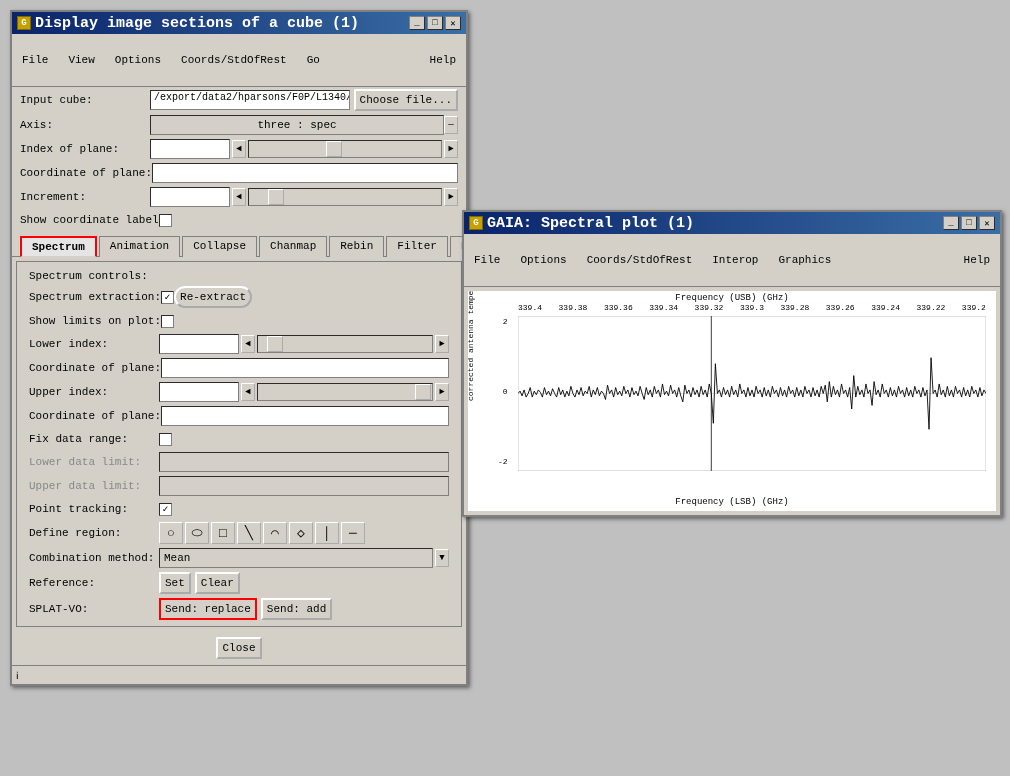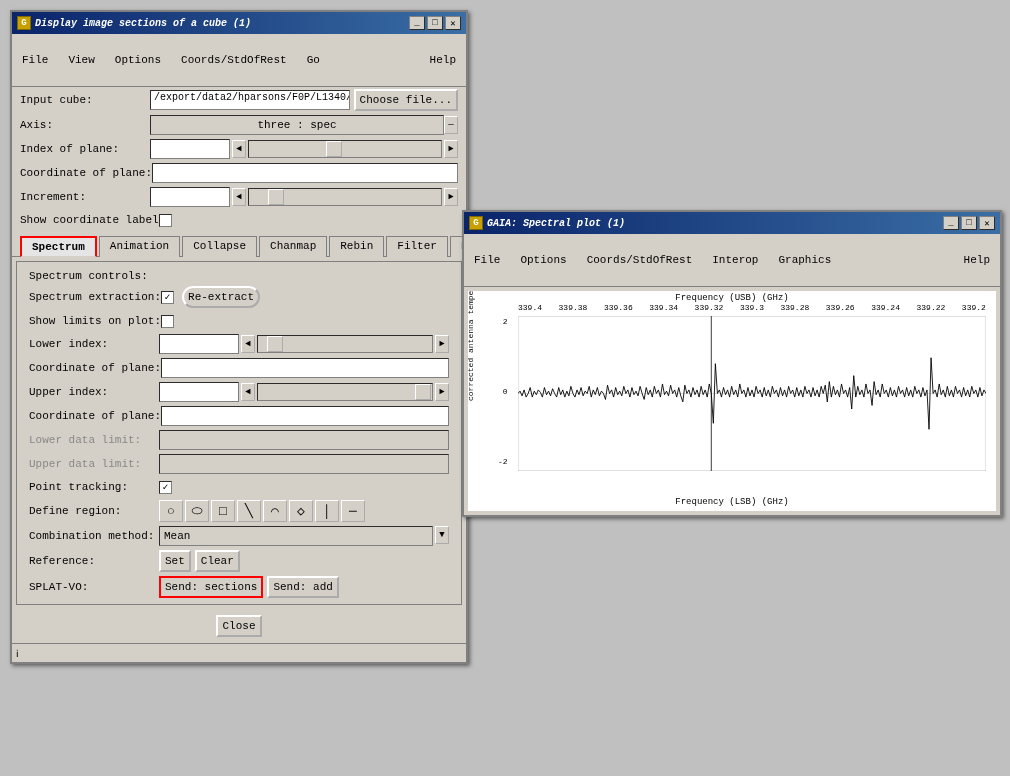--- a/index.html
+++ b/index.html
@@ -41,23 +41,22 @@
       border: 1px solid #806800;
       display: flex;
       align-items: center;
       justify-content: center;
       font-size: 9px;
       color: white;
       font-weight: bold;
     }
 
     .title-text {
-      font-size: 10px;
+      font-size: 15px;
       font-weight: bold;
-      font-style: italic;
     }
 
     .title-buttons {
       display: flex;
       gap: 2px;
     }
 
     .title-btn {
       width: 16px;
       height: 14px;
@@ -406,21 +405,21 @@
       <span>Baseline</span>
     </div>
   </div>
 
   <div style="border:1px solid #808080; margin:4px; padding:4px;">
     <div class="section-header">Spectrum controls:</div>
 
     <div class="form-row">
       <span class="form-label">Spectrum extraction:</span>
       <div class="checkbox checked"></div>
-      <button class="btn" style="margin-left:8px;border-radius:11px;">Re-extract</button>
+      <button class="btn" style="border-radius:11px;">Re-extract</button>
     </div>
 
     <div class="form-row">
       <span class="form-label">Show limits on plot:</span>
       <div class="checkbox"></div>
     </div>
 
     <div class="form-row">
       <span class="form-label">Lower index:</span>
       <div class="slider-control">
@@ -448,20 +447,24 @@
         </div>
         <div class="slider-arrow">►</div>
       </div>
     </div>
 
     <div class="form-row">
       <span class="form-label">Coordinate of plane:</span>
       <input type="text" class="form-input form-input-wide" style="flex: 1 1 0%;">
     </div>
 
+    <div class="form-row">
+      <span class="form-label">Fix data range:</span>
+      <div class="checkbox"></div>
+    </div>
 
     <div class="form-row">
       <span class="form-label" style="color:#888;">Lower data limit:</span>
       <input type="text" class="form-input form-input-wide form-input-disabled" style="flex: 1 1 0%;">
     </div>
 
     <div class="form-row">
       <span class="form-label" style="color:#888;">Upper data limit:</span>
       <input type="text" class="form-input form-input-wide form-input-disabled" style="flex: 1 1 0%;">
     </div>
@@ -480,37 +483,37 @@
         <div class="region-btn">╲</div>
         <div class="region-btn">⌒</div>
         <div class="region-btn">◇</div>
         <div class="region-btn">│</div>
         <div class="region-btn">─</div>
       </div>
     </div>
 
     <div class="form-row">
       <span class="form-label">Combination method:</span>
-      <div style="flex:1; display:flex; ">
+      <div style="flex:1; display:flex; align-items:center;">
         <div class="dropdown">
           <span>Mean</span>
         </div>
         <div class="dropdown-arrow">▼</div>
       </div>
     </div>
 
     <div class="form-row">
       <span class="form-label">Reference:</span>
       <button class="btn">Set</button>
       <button class="btn" style="margin-left:4px;">Clear</button>
     </div>
 
     <div class="form-row">
       <span class="form-label">SPLAT-VO:</span>
-      <button class="btn btn-red-border">Send: sections</button>
+      <button class="btn btn-red-border">Send: replace</button>
       <button class="btn" style="margin-left:4px;">Send: add</button>
     </div>
   </div>
 
   <div style="display:flex; justify-content:center; padding:6px;">
     <button class="btn">Close</button>
   </div>
 
   <div style="border-top:1px solid #808080; padding:2px 4px; font-size:10px; background:#d4d0c8;">
     <span>ℹ</span>

